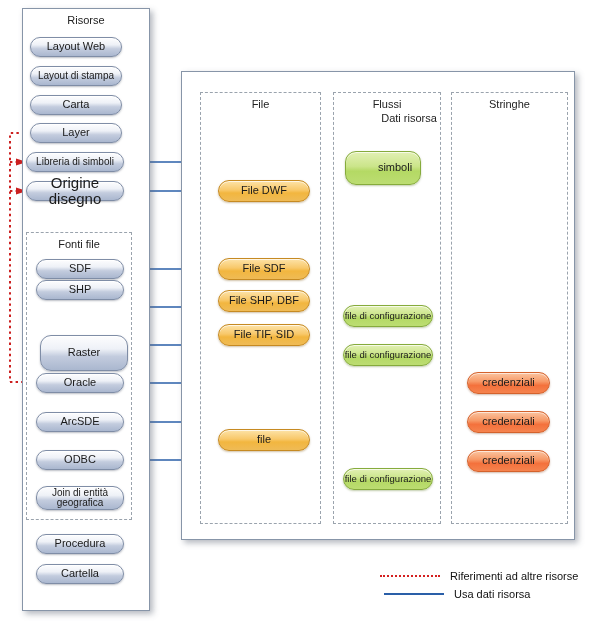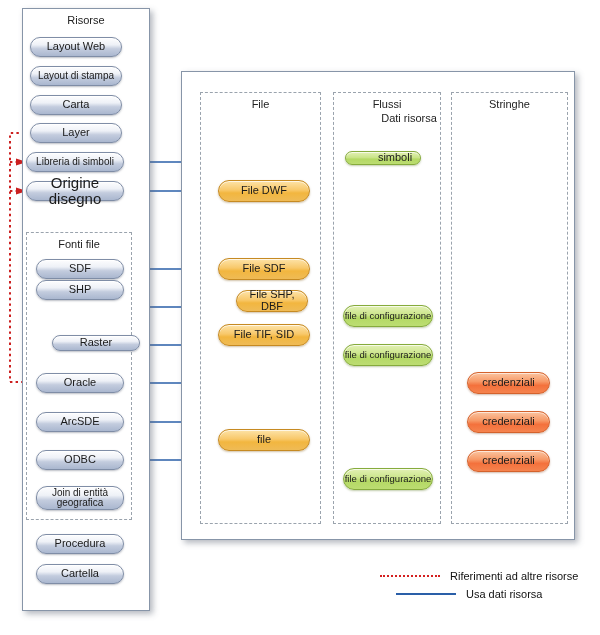--- a/index.html
+++ b/index.html
@@ -115,21 +115,21 @@
   <div class="node blue" style="left:30px;top:95px;width:92px;height:20px;">Carta</div>
   <div class="node blue" style="left:30px;top:123px;width:92px;height:20px;">Layer</div>
   <div class="node blue" style="left:26px;top:152px;width:98px;height:20px;font-size:10px;">Libreria di simboli</div>
   <div class="node blue" style="left:26px;top:181px;width:98px;height:20px;font-size:15px;">Origine disegno</div>
 
   <div class="dashbox" style="left:26px;top:232px;width:106px;height:288px;"></div>
   <div class="panel-title" style="left:26px;top:238px;width:106px;">Fonti file</div>
 
   <div class="node blue" style="left:36px;top:259px;width:88px;height:20px;">SDF</div>
   <div class="node blue" style="left:36px;top:280px;width:88px;height:20px;">SHP</div>
-  <div class="node blue" style="left:52px;top:335px;width:88px;height:16px;text-align:right;">Raster</div>
+  <div class="node blue" style="left:40px;top:335px;width:88px;height:36px;text-align:right;">Raster</div>
   <div class="node blue" style="left:36px;top:373px;width:88px;height:20px;">Oracle</div>
   <div class="node blue" style="left:36px;top:412px;width:88px;height:20px;">ArcSDE</div>
   <div class="node blue" style="left:36px;top:450px;width:88px;height:20px;">ODBC</div>
   <div class="node blue" style="left:36px;top:486px;width:88px;height:24px;font-size:10px;">Join di entità
 geografica</div>
 
   <div class="node blue" style="left:36px;top:534px;width:88px;height:20px;">Procedura</div>
   <div class="node blue" style="left:36px;top:564px;width:88px;height:20px;">Cartella</div>
 
   <div class="panel" style="left:181px;top:71px;width:394px;height:469px;"></div>
@@ -139,37 +139,37 @@
   <div class="panel-title" style="left:200px;top:98px;width:121px;">File</div>
 
   <div class="dashbox" style="left:333px;top:92px;width:108px;height:432px;"></div>
   <div class="panel-title" style="left:333px;top:98px;width:108px;">Flussi</div>
 
   <div class="dashbox" style="left:451px;top:92px;width:117px;height:432px;"></div>
   <div class="panel-title" style="left:451px;top:98px;width:117px;">Stringhe</div>
 
   <div class="node orange" style="left:218px;top:180px;width:92px;height:22px;">File DWF</div>
   <div class="node orange" style="left:218px;top:258px;width:92px;height:22px;">File SDF</div>
-  <div class="node orange" style="left:218px;top:290px;width:72px;height:22px;margin-left:18px;">File SHP, DBF</div>
+  <div class="node orange" style="left:218px;top:290px;width:92px;height:22px;">File SHP, DBF</div>
   <div class="node orange" style="left:218px;top:324px;width:92px;height:22px;">File TIF, SID</div>
   <div class="node orange" style="left:218px;top:429px;width:92px;height:22px;">file</div>
 
-  <div class="node green" style="left:345px;top:151px;width:76px;height:14px;padding-left:24px;">simboli</div>
+  <div class="node green" style="left:345px;top:151px;width:76px;height:34px;padding-left:24px;">simboli</div>
   <div class="node green" style="left:343px;top:305px;width:90px;height:22px;font-size:9.5px;">file di configurazione</div>
   <div class="node green" style="left:343px;top:344px;width:90px;height:22px;font-size:9.5px;">file di configurazione</div>
   <div class="node green" style="left:343px;top:468px;width:90px;height:22px;font-size:9.5px;">file di configurazione</div>
 
   <div class="node red" style="left:467px;top:372px;width:83px;height:22px;">credenziali</div>
   <div class="node red" style="left:467px;top:411px;width:83px;height:22px;">credenziali</div>
   <div class="node red" style="left:467px;top:450px;width:83px;height:22px;">credenziali</div>
 
   <div class="legend" style="left:380px;top:570px;width:210px;height:40px;">
     <div class="legend-row" style="left:0;top:0;">
       <span class="sw dotted"></span>
       <span class="legend-label">Riferimenti ad altre risorse</span>
     </div>
-    <div class="legend-row" style="left:16px;top:18px;">
+    <div class="legend-row" style="left:4px;top:18px;">
       <span class="sw solid"></span>
       <span class="legend-label">Usa dati risorsa</span>
     </div>
   </div>
 
 </div>
 
 </body></html>

